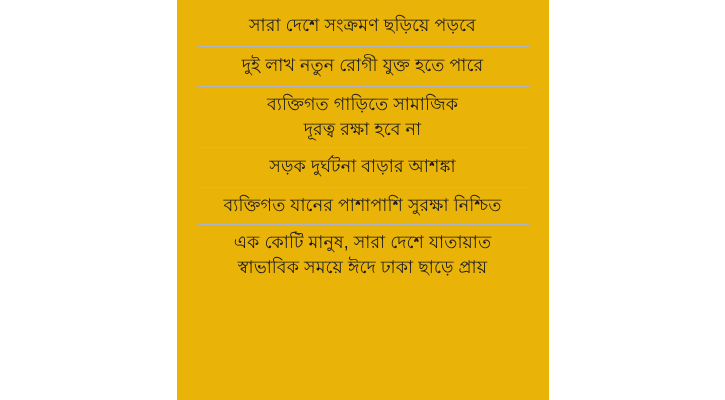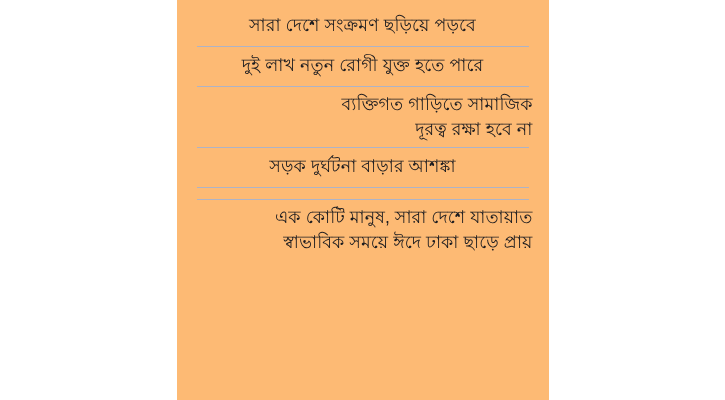--- a/index.html
+++ b/index.html
@@ -18,21 +18,21 @@
     width: 725px;
     height: 400px;
     background: #ffffff;
     display: flex;
     justify-content: center;
     align-items: flex-start;
   }
   .panel {
     width: 372px;
     height: 400px;
-    background: #fdba74;
+    background: #eab308;
     box-sizing: border-box;
     padding: 6px 14px 4px 14px;
     display: flex;
     flex-direction: column;
     justify-content: flex-start;
   }
   .row {
     position: relative;
     text-align: center;
     color: #1b1b1f;
@@ -50,21 +50,20 @@
     height: 1px;
     background: #aeb3c6;
   }
   .row .line {
     display: block;
     white-space: nowrap;
   }
   .row.tight {
     padding-top: 6px;
     padding-bottom: 6px;
-    text-align: right;
   }
 </style>
 </head>
 <body>
 
 <div class="stage">
   <div class="panel">
 
     <div class="row">
       <span class="line">সারা দেশে সংক্রমণ ছড়িয়ে পড়বে</span>
@@ -78,20 +77,21 @@
     <div class="row tight">
       <span class="line">ব্যক্তিগত গাড়িতে সামাজিক</span>
       <span class="line">দূরত্ব রক্ষা হবে না</span>
     </div>
 
     <div class="row">
       <span class="line">সড়ক দুর্ঘটনা বাড়ার আশঙ্কা</span>
     </div>
 
     <div class="row tight">
+      <span class="line">ব্যক্তিগত যানের পাশাপাশি সুরক্ষা নিশ্চিত</span>
     </div>
 
     <div class="row tight">
       <span class="line">এক কোটি মানুষ, সারা দেশে যাতায়াত</span>
       <span class="line">স্বাভাবিক সময়ে ঈদে ঢাকা ছাড়ে প্রায়</span>
     </div>
 
   </div>
 </div>
 

